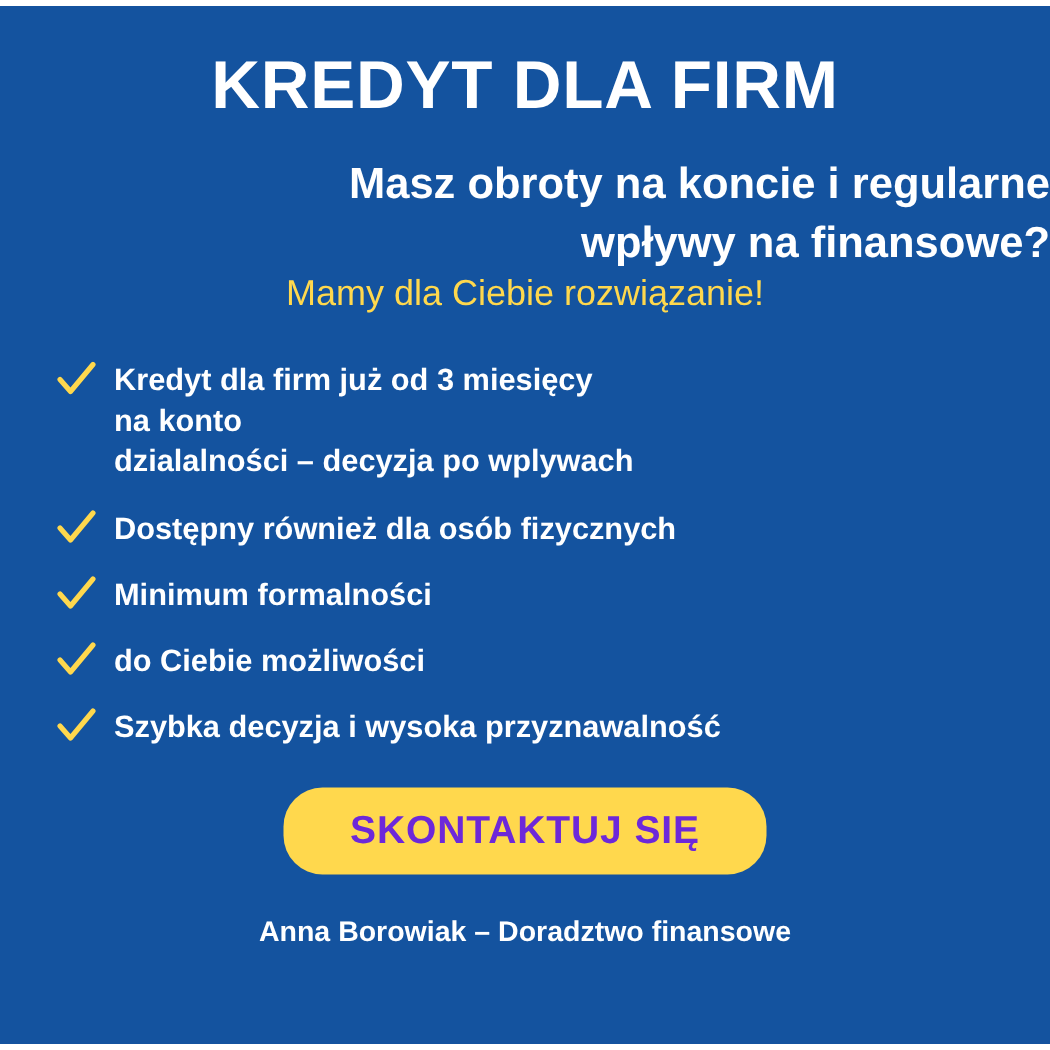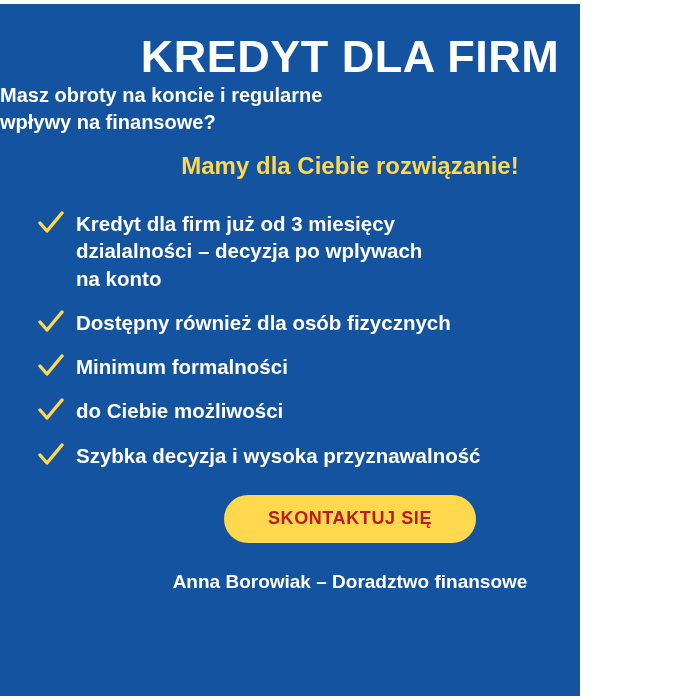--- a/index.html
+++ b/index.html
@@ -4,21 +4,21 @@
 <style>
   html, body {
     margin: 0;
     padding: 0;
     background: #ffffff;
   }
   body {
     font-family: "Liberation Sans", sans-serif;
   }
   .page {
-    width: 580px;
+    width: 700px;
     height: 700px;
     position: relative;
     background: #ffffff;
     overflow: hidden;
   }
   .ad {
     position: absolute;
     left: 0;
     top: 4px;
     width: 700px;
@@ -33,35 +33,36 @@
     font-weight: bold;
     letter-spacing: 0.5px;
     line-height: 1.12;
     font-size: 45px;
     padding-top: 28px;
   }
   .headline .l1, .headline .l2 {
     display: block;
   }
   .subhead {
-    text-align: left;
+    margin-top: 22px;
+    text-align: right;
     color: #ffffff;
-    font-size: 20px;
+    font-size: 29px;
     font-weight: bold;
     line-height: 1.32;
   }
   .subhead .s1, .subhead .s2 {
     display: block;
   }
   .highlight {
-    margin-top: 17px;
+    margin-top: 1px;
     text-align: center;
     color: #ffd84d;
     font-size: 24px;
-    font-weight: bold;
+    font-weight: normal;
   }
   .bullets {
     margin: 30px 0 0 0;
     padding: 0 40px 0 76px;
     list-style: none;
   }
   .bullet {
     position: relative;
     color: #ffffff;
     font-size: 20.5px;
@@ -83,22 +84,22 @@
   .bullet .txt span {
     display: block;
   }
   .cta-wrap {
     margin-top: 26px;
     text-align: center;
   }
   .cta {
     display: inline-block;
     background: #ffd84d;
-    color: #b91c1c;
-    font-size: 18px;
+    color: #6d28d9;
+    font-size: 26px;
     font-weight: bold;
     letter-spacing: 0.6px;
     padding: 13px 44px 14px 44px;
     border-radius: 26px;
     border: none;
     cursor: pointer;
     font-family: "Liberation Sans", sans-serif;
   }
   .author {
     margin-top: 28px;
@@ -128,22 +129,22 @@
     <ul class="bullets">
 
       <li class="bullet">
         <span class="check">
           <svg viewBox="0 0 26 24" width="26" height="24" aria-hidden="true">
             <path d="M2 12 L9 20 L24 2" fill="none" stroke="#ffd84d" stroke-width="3.4" stroke-linecap="round" stroke-linejoin="round"></path>
           </svg>
         </span>
         <span class="txt">
           <span>Kredyt dla firm już od 3 miesięcy</span>
+          <span>na konto</span>
           <span>dzialalności – decyzja po wplywach</span>
-          <span>na konto</span>
         </span>
       </li>
 
       <li class="bullet">
         <span class="check">
           <svg viewBox="0 0 26 24" width="26" height="24" aria-hidden="true">
             <path d="M2 12 L9 20 L24 2" fill="none" stroke="#ffd84d" stroke-width="3.4" stroke-linecap="round" stroke-linejoin="round"></path>
           </svg>
         </span>
         <span class="txt">

